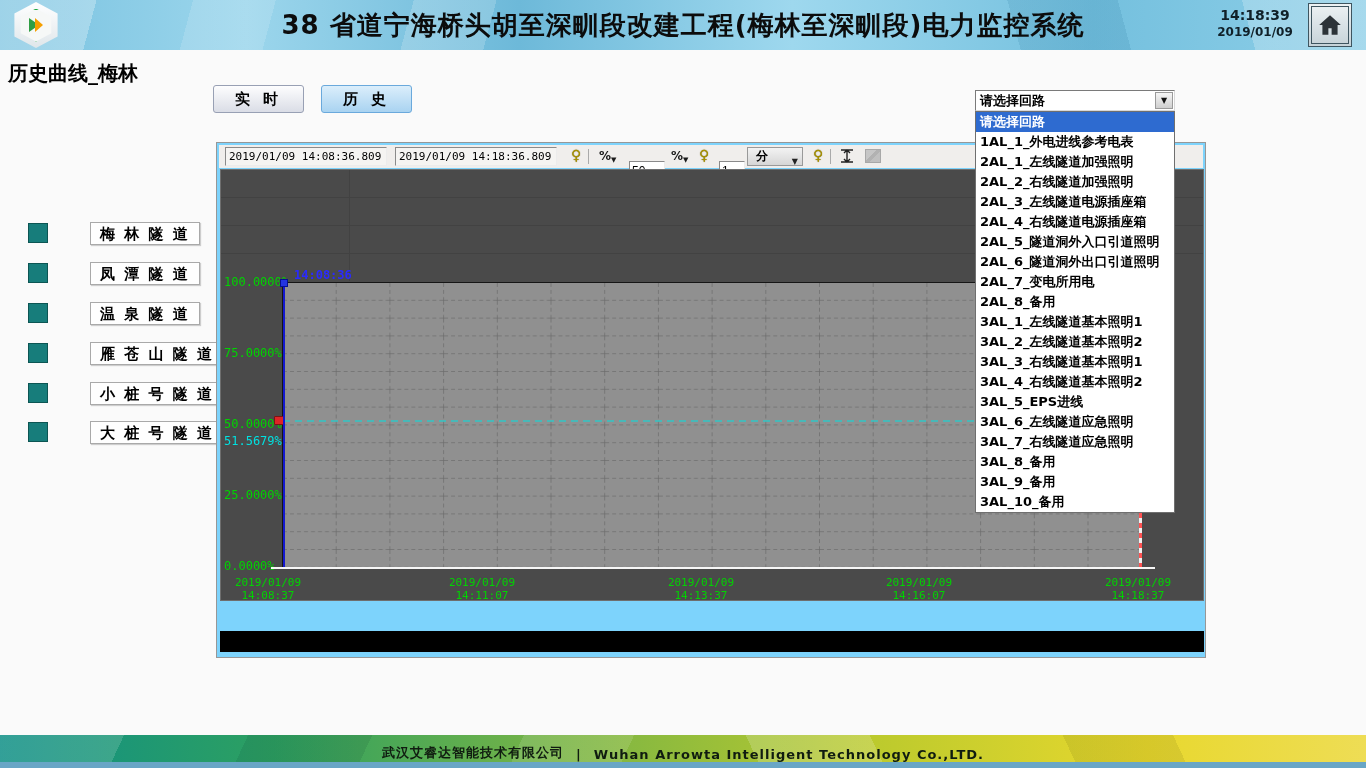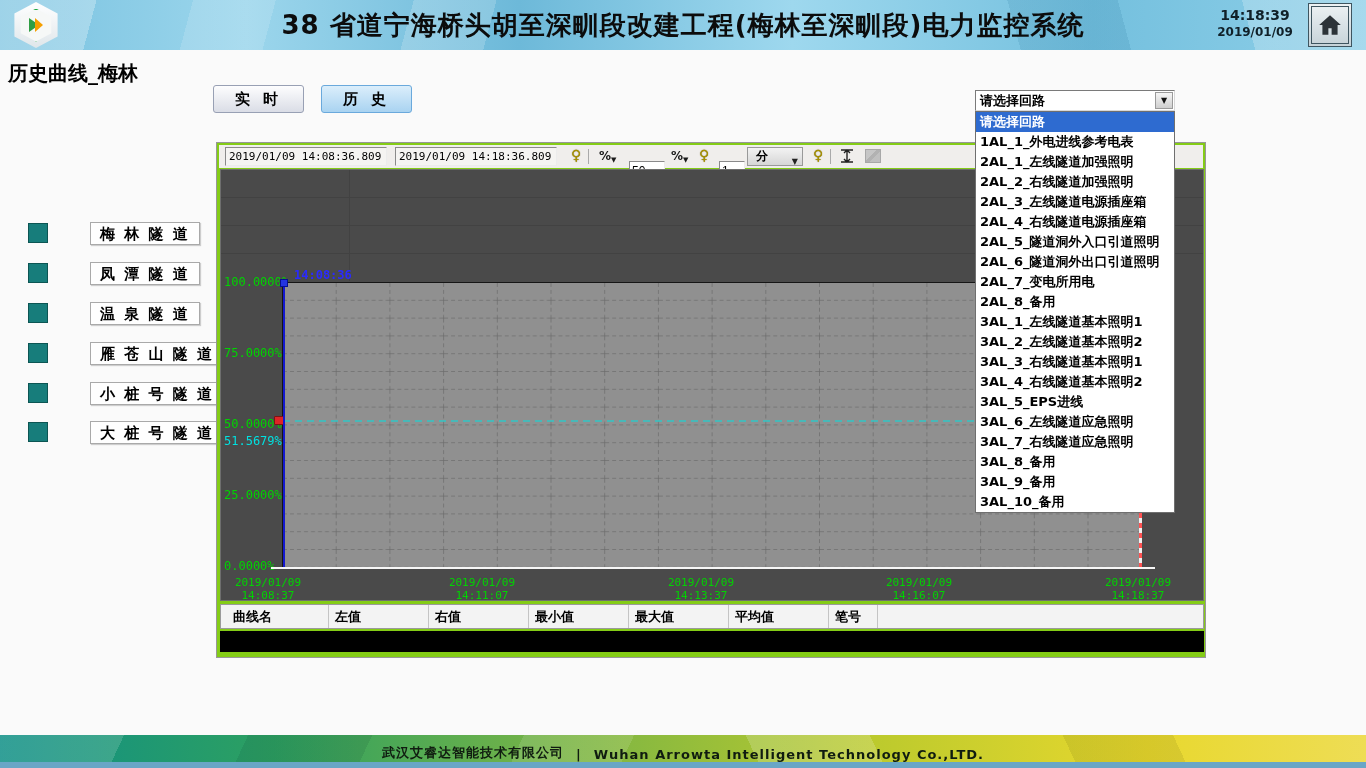--- a/index.html
+++ b/index.html
@@ -43,21 +43,21 @@
   
   .side-row { position:absolute; left:28px; height:23px; }
   .side-sq { position:absolute; left:0; top:1px; width:20px; height:20px;
     background:#177d7b; border:1px solid #0c5553; cursor:pointer; }
   .side-btn { position:absolute; left:25px; top:0; height:23px; line-height:22px;
     background:#fefefe; border:1px solid #a9a9a9; box-shadow:1px 1px 1px rgba(0,0,0,.18);
     padding:0 9px; font-size:15px; font-weight:bold; letter-spacing:2px; white-space:nowrap; cursor:pointer;margin-left:37px; }
 
   
   .panel { position:absolute; left:216px; top:142px; width:990px; height:516px;
-    background:#84cc16; border:1px solid #979797; }
+    background:#7dd3fc; border:1px solid #979797; }
   .toolbar { position:absolute; left:2px; top:2px; right:2px; height:23px; background:#f0eeec; }
   .dtfield { position:absolute; top:2px; height:19px; background:#f5f4f2;
     border:1px solid; border-color:#8a8a8a #ececec #ececec #8a8a8a;
     font-family:"DejaVu Sans Mono","Liberation Mono",monospace; font-size:11px; line-height:17px;
     padding:0 3px; color:#000; white-space:nowrap; }
   .dt1 { left:6px; width:162px; } .dt2 { left:176px; width:162px; }
   .tb-sep { position:absolute; top:4px; width:1px; height:15px; background:#aaa; }
   .key-ico { position:absolute; top:2px; font-size:14px; font-weight:bold; color:#a89200;
     text-shadow:0 0 1px #645700; cursor:pointer; }
   .pct-ico { position:absolute; top:4px; font-size:12px; font-weight:bold; color:#1a1a1a; cursor:pointer; }
@@ -254,29 +254,20 @@
       <div class="xlabel" style="left:652px">
         <div>2019/01/09</div>
           <div>14:16:07</div>
       </div>
       <div class="xlabel" style="left:871px">
         <div>2019/01/09</div>
           <div>14:18:37</div>
       </div>
     </div>
 
-    <div class="table-head">
-      <div class="th-cell" style="left:8px;width:100px">曲线名</div>
-      <div class="th-cell" style="left:110px;width:98px">左值</div>
-      <div class="th-cell" style="left:210px;width:98px">右值</div>
-      <div class="th-cell" style="left:310px;width:98px">最小值</div>
-      <div class="th-cell" style="left:410px;width:98px">最大值</div>
-      <div class="th-cell" style="left:510px;width:98px">平均值</div>
-      <div class="th-cell" style="left:610px;width:47px">笔号</div>
-    </div>
     <div class="black-row"></div>
   </div>
 
   <div class="combo">
     <div class="combo-text">请选择回路</div>
     <div class="combo-arrow">▼</div>
   </div>
 
   <div class="combo-list">
     <div class="combo-item selected">请选择回路</div>

